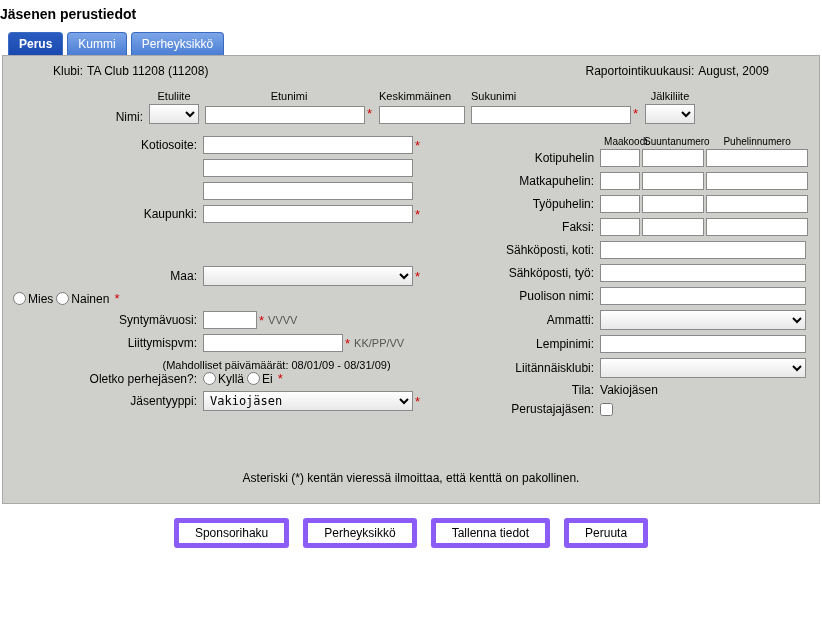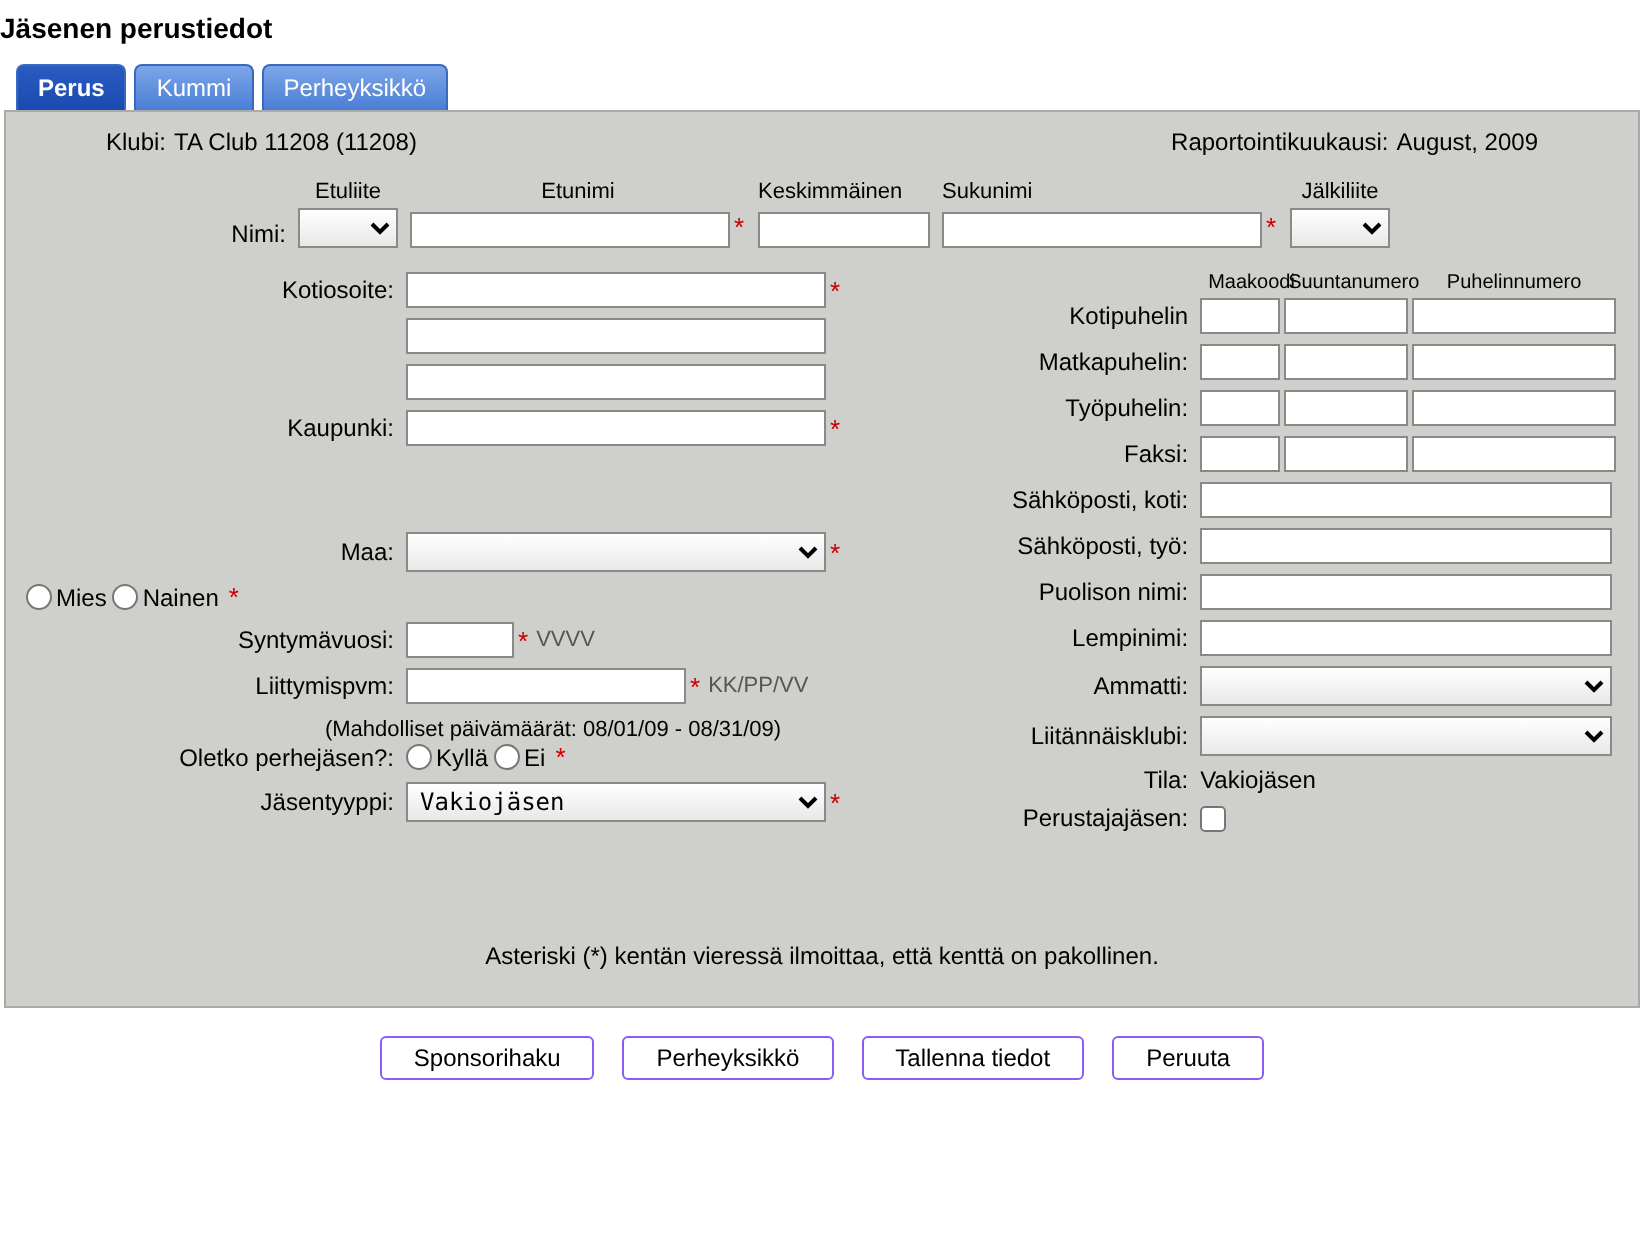--- a/index.html
+++ b/index.html
@@ -24,21 +24,21 @@
 .frow .lbl{width:190px;padding-right:6px}
 .col-r .frow .lbl{width:150px}
 .phone-hdr{display:flex;font-size:10px;justify-content:flex-end;margin-bottom:2px}
 .phone-hdr span{text-align:center}
 .ph1{width:40px}.ph2{width:62px}.ph3{width:102px}
 .phone-inputs{display:flex;gap:2px}
 .note{font-size:11px;text-align:center;padding:2px 0 0 120px}
 .hint{font-size:11px;color:#555;padding-left:4px}
 .footnote{text-align:center;font-size:12px;padding-top:50px}
 .btn-bar{display:flex;justify-content:center;gap:14px;padding:14px 0}
-.btn{background:#fff;border:1px solid #8b5cf6;border-radius:3px;padding:3px 16px;font-size:12px;cursor:pointer}
+.btn{background:#fff;border:5px solid #8b5cf6;border-radius:3px;padding:3px 16px;font-size:12px;cursor:pointer}
 .radio-lbl{font-size:12px;margin-right:3px}
 input[type=radio]{margin-right:2px;vertical-align:middle}
 input[type=checkbox]{vertical-align:middle}
 </style>
 </head>
 <body>
 
 <div class="page-title">Jäsenen perustiedot</div>
 
 <div class="tab-bar">
@@ -198,26 +198,26 @@
         </div>
       <div class="frow">
           <div class="lbl">Sähköposti, työ:</div>
           <input class="txt" style="width: 206px;">
         </div>
       <div class="frow">
           <div class="lbl">Puolison nimi:</div>
           <input class="txt" style="width: 206px;">
         </div>
       <div class="frow">
-          <div class="lbl">Lempinimi:</div>
-          <input class="txt" style="width: 206px;">
-        </div>
-      <div class="frow">
           <div class="lbl">Ammatti:</div>
           <select class="sel" style="width:206px"></select>
+        </div>
+      <div class="frow">
+          <div class="lbl">Lempinimi:</div>
+          <input class="txt" style="width: 206px;">
         </div>
       <div class="frow">
           <div class="lbl">Liitännäisklubi:</div>
           <select class="sel" style="width:206px"></select>
         </div>
       <div class="frow">
           <div class="lbl">Tila:</div>
           <span>Vakiojäsen</span>
         </div>
       <div class="frow">

